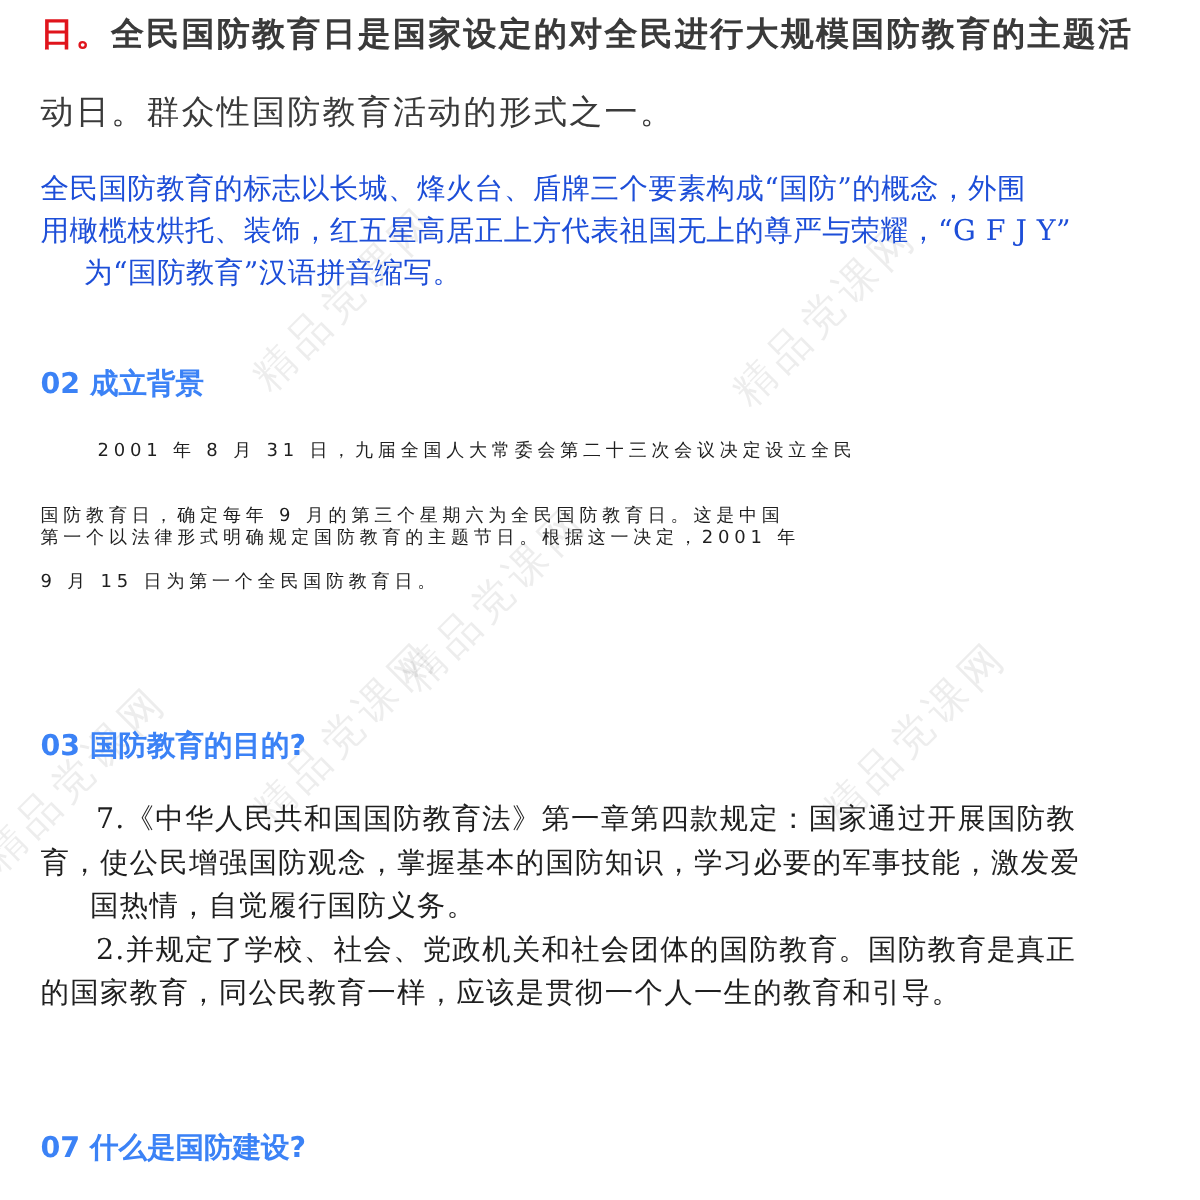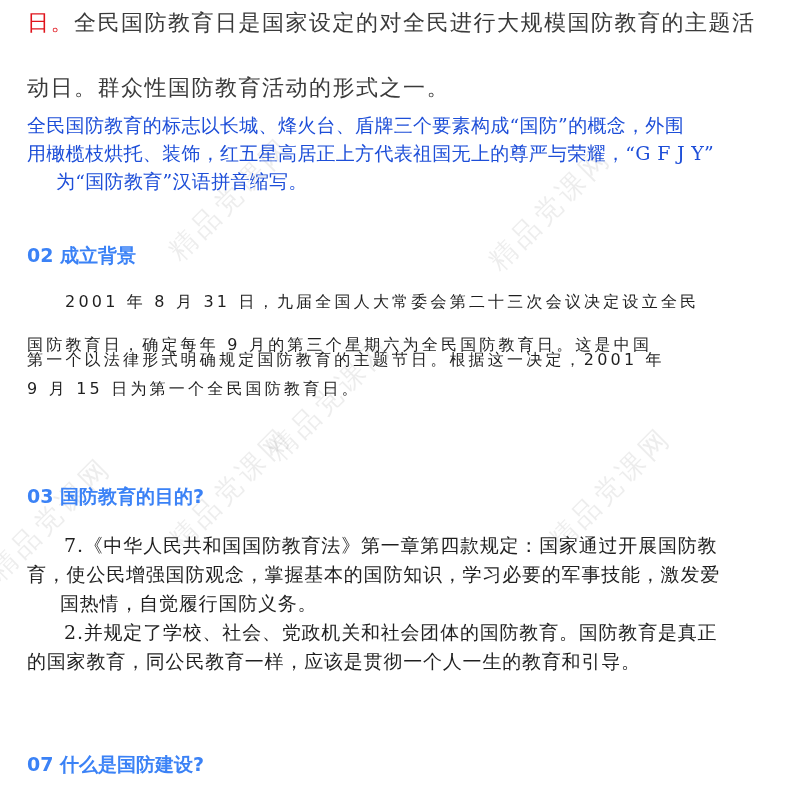--- a/index.html
+++ b/index.html
@@ -4,39 +4,39 @@
 <style>
   html, body { margin:0; padding:0; background:#ffffff; }
   body { width:800px; height:800px; overflow:hidden; position:relative; font-family:"DejaVu Sans", sans-serif; color:#1a1a1a; }
   .page { position:absolute; left:0; top:0; width:800px; height:800px; }
   .watermark { position:absolute; font-family:"DejaVu Sans", sans-serif; font-size:28px; color:rgba(0,0,0,0.07); transform:rotate(-45deg); transform-origin:center; white-space:nowrap; letter-spacing:4px; pointer-events:none; }
   .line { position:absolute; left:27px; white-space:nowrap; }
   .lead { font-size:22px; color:#3a3a3a; letter-spacing:1.5px; }
   .red { color:#e0141c; }
   .serif { font-family:"DejaVu Serif", serif; font-size:19px; color:#1d4ed8; letter-spacing:0.3px; }
   .heading { font-family:"DejaVu Sans", sans-serif; font-size:19px; font-weight:bold; color:#3b82f6; }
-  .sans-body { font-family:"DejaVu Sans", sans-serif; font-size:16px; color:#1f1f1f; letter-spacing:3.2px; }
+  .sans-body { font-family:"DejaVu Sans", sans-serif; font-size:12px; color:#1f1f1f; letter-spacing:3.2px; }
   .serif-body { font-family:"DejaVu Serif", serif; font-size:19px; color:#1f1f1f; letter-spacing:0.8px; }
 </style>
 </head>
 <body>
 
 <div class="page">
 
   <div class="watermark" style="left:150px; top:180px;">精品党课网</div>
   <div class="watermark" style="left:470px; top:190px;">精品党课网</div>
   <div class="watermark" style="left:250px; top:380px;">精品党课网</div>
   <div class="watermark" style="left:-30px; top:500px;">精品党课网</div>
   <div class="watermark" style="left:150px; top:470px;">精品党课网</div>
   <div class="watermark" style="left:530px; top:470px;">精品党课网</div>
 
-  <div class="line lead" style="top:8px;">
+  <div class="line lead" style="top:8px;font-weight:bold;">
     <span class="red">日。</span><span>全民国防教育日是国家设定的对全民进行大规模国防教育的主题活</span>
   </div>
-  <div class="line lead" style="top:73px;">动日。群众性国防教育活动的形式之一。</div>
+  <div class="line lead" style="top:60px;">动日。群众性国防教育活动的形式之一。</div>
 
   <div class="line serif" style="top:113px;">全民国防教育的标志以长城、烽火台、盾牌三个要素构成“国防”的概念，外围</div>
   <div class="line serif" style="top:141px;">用橄榄枝烘托、装饰，红五星高居正上方代表祖国无上的尊严与荣耀，“G F J Y”</div>
   <div class="line serif" style="top:169px;margin-left:29px;">为“国防教育”汉语拼音缩写。</div>
 
   <div class="line heading" style="top:243px;">02 成立背景</div>
   <div class="line sans-body" style="top:292px; left:65px;">2001 年 8 月 31 日，九届全国人大常委会第二十三次会议决定设立全民</div>
   <div class="line sans-body" style="top:335px;">国防教育日，确定每年 9 月的第三个星期六为全民国防教育日。这是中国</div>
   <div class="line sans-body" style="top:350px;">第一个以法律形式明确规定国防教育的主题节日。根据这一决定，2001 年</div>
   <div class="line sans-body" style="top:379px;">9 月 15 日为第一个全民国防教育日。</div>

